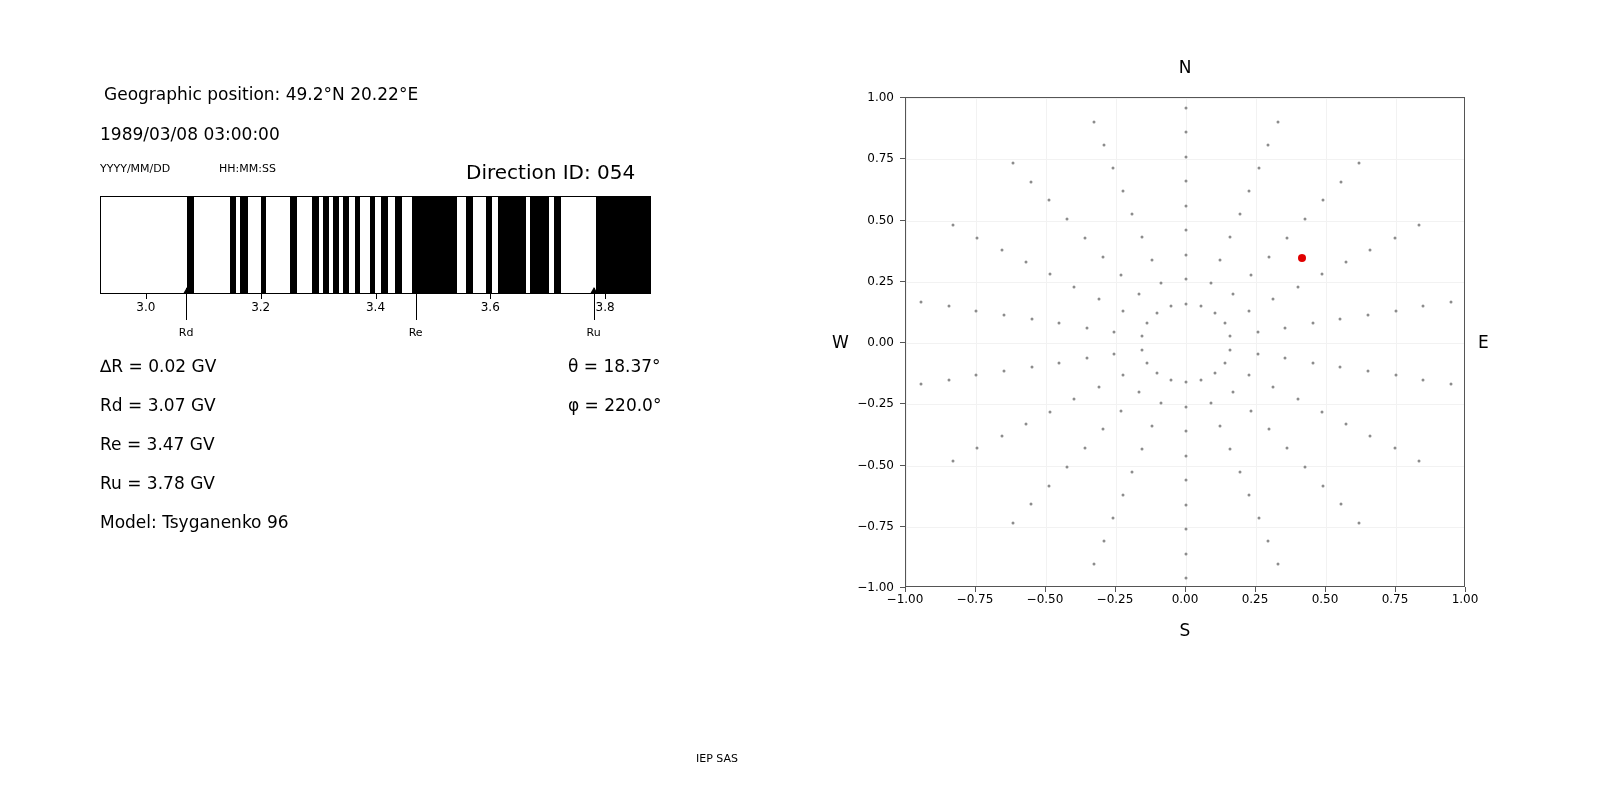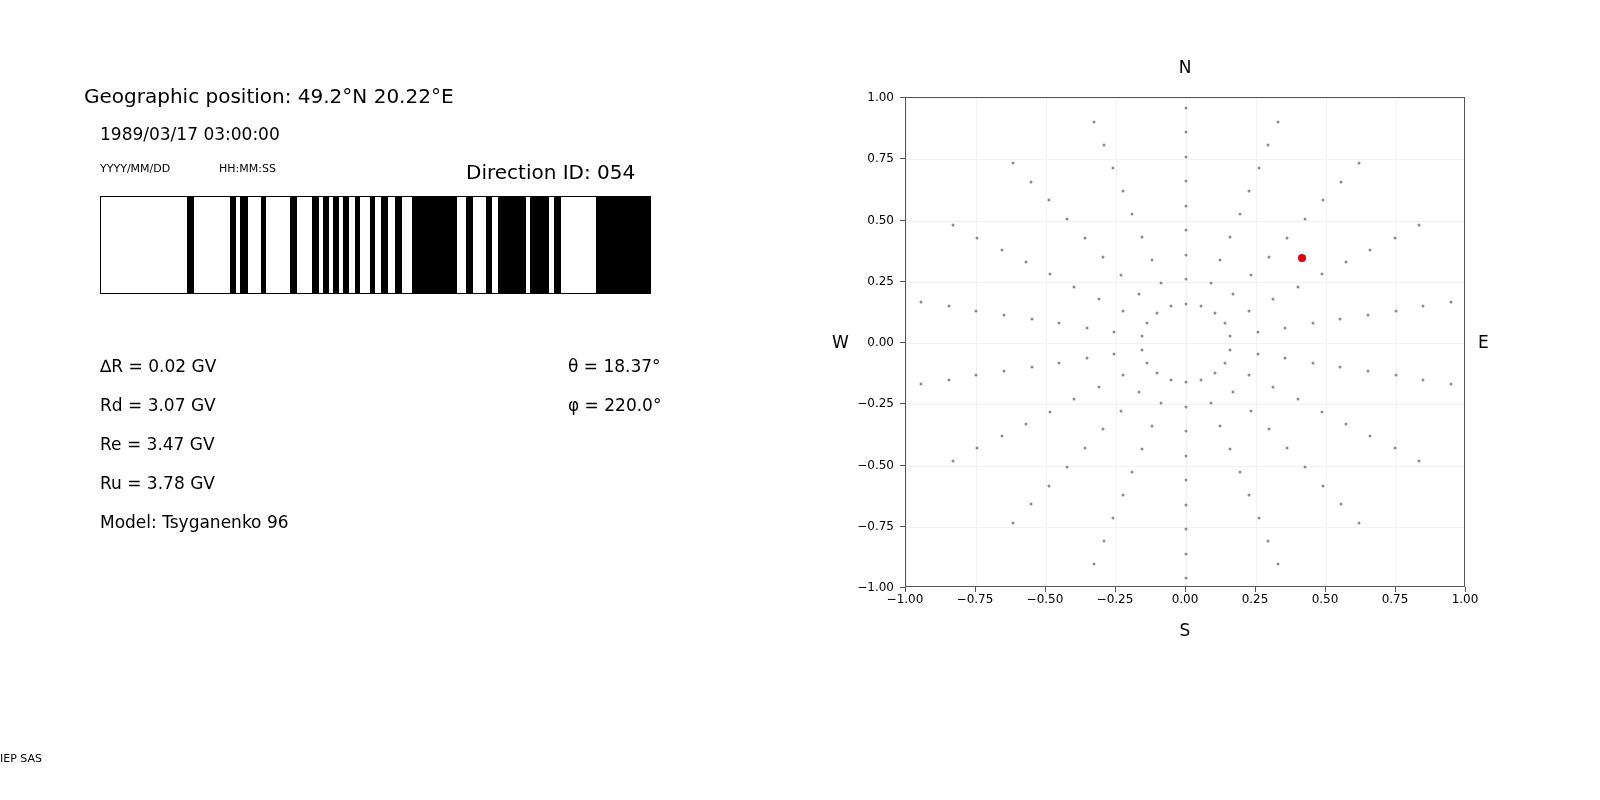--- a/index.html
+++ b/index.html
@@ -15,21 +15,21 @@
     color: #000000;
     overflow: hidden;
   }
   .panel-left {
     position: absolute;
     left: 0; top: 0;
     width: 760px; height: 660px;
   }
   .txt { position: absolute; white-space: nowrap; }
 
-  #geo-position   { left: 84px; top: 84px;  font-size: 20px; }
+  #geo-position   { left: 104px; top: 84px;  font-size: 17px; }
   #datetime       { left: 100px; top: 124px; font-size: 17px; }
   #fmt-date       { left: 100px; top: 162px; font-size: 11px; }
   #fmt-time       { left: 219px; top: 162px; font-size: 11px; }
   #direction-id   { left: 466px; top: 160px; font-size: 20px; }
 
   
   #penumbra-wrap {
     position: absolute;
     left: 100px; top: 196px;
     width: 551px; height: 98px;
@@ -169,29 +169,30 @@
     left: 0; top: 680px;
     width: 1600px;
     text-align: center;
     font-size: 19px;
     line-height: 32px;
   }
   #credit {
     position: absolute;
     left: 0; top: 752px;
     width: 1434px;
+    text-align: center;
     font-size: 11px;
   }
 </style>
 </head>
 <body>
 
 <div class="panel-left">
   <div class="txt" id="geo-position">Geographic position: 49.2°N 20.22°E</div>
-  <div class="txt" id="datetime">1989/03/17 03:00:00</div>
+  <div class="txt" id="datetime">1989/03/08 03:00:00</div>
   <div class="txt" id="fmt-date">YYYY/MM/DD</div>
   <div class="txt" id="fmt-time">HH:MM:SS</div>
   <div class="txt" id="direction-id">Direction ID: 054</div>
 
   <div id="penumbra-wrap">
     <div id="penumbra-bar">
         <div class="band" style="left: 86.0937px; width: 6.8875px;"></div>
         <div class="band" style="left: 129.141px; width: 5.73958px;"></div>
         <div class="band" style="left: 139.472px; width: 7.46146px;"></div>
         <div class="band" style="left: 159.56px; width: 5.73958px;"></div>
@@ -206,20 +207,38 @@
         <div class="band" style="left: 293.867px; width: 6.8875px;"></div>
         <div class="band" style="left: 311.085px; width: 44.7687px;"></div>
         <div class="band" style="left: 365.038px; width: 6.8875px;"></div>
         <div class="band" style="left: 384.552px; width: 6.8875px;"></div>
         <div class="band" style="left: 397.179px; width: 27.55px;"></div>
         <div class="band" style="left: 429.321px; width: 18.3667px;"></div>
         <div class="band" style="left: 453.427px; width: 6.8875px;"></div>
         <div class="band" style="left: 494.752px; width: 56.2479px;"></div>
       </div>
   </div>
+  <div id="penumbra-axis">
+      <div class="tick-mark" style="left: 45.9167px;"></div>
+      <div class="tick-lbl" style="left: 45.9167px;">3.0</div>
+      <div class="tick-mark" style="left: 160.708px;"></div>
+      <div class="tick-lbl" style="left: 160.708px;">3.2</div>
+      <div class="tick-mark" style="left: 275.5px;"></div>
+      <div class="tick-lbl" style="left: 275.5px;">3.4</div>
+      <div class="tick-mark" style="left: 390.292px;"></div>
+      <div class="tick-lbl" style="left: 390.292px;">3.6</div>
+      <div class="tick-mark" style="left: 505.083px;"></div>
+      <div class="tick-lbl" style="left: 505.083px;">3.8</div>
+      <div class="arrow" style="left: 86.0937px;"></div>
+      <div class="arrow-lbl" style="left: 86.0937px;">Rd</div>
+      <div class="arrow" style="left: 315.677px;"></div>
+      <div class="arrow-lbl" style="left: 315.677px;">Re</div>
+      <div class="arrow" style="left: 493.604px;"></div>
+      <div class="arrow-lbl" style="left: 493.604px;">Ru</div>
+    </div>
 
   <div class="stat" id="stat-dR">∆R = 0.02 GV</div>
   <div class="stat" id="stat-Rd">Rd = 3.07 GV</div>
   <div class="stat" id="stat-Re">Re = 3.47 GV</div>
   <div class="stat" id="stat-Ru">Ru = 3.78 GV</div>
   <div class="stat" id="stat-model">Model: Tsyganenko 96</div>
   <div class="stat" id="stat-theta">θ = 18.37°</div>
   <div class="stat" id="stat-phi">φ = 220.0°</div>
 </div>
 

